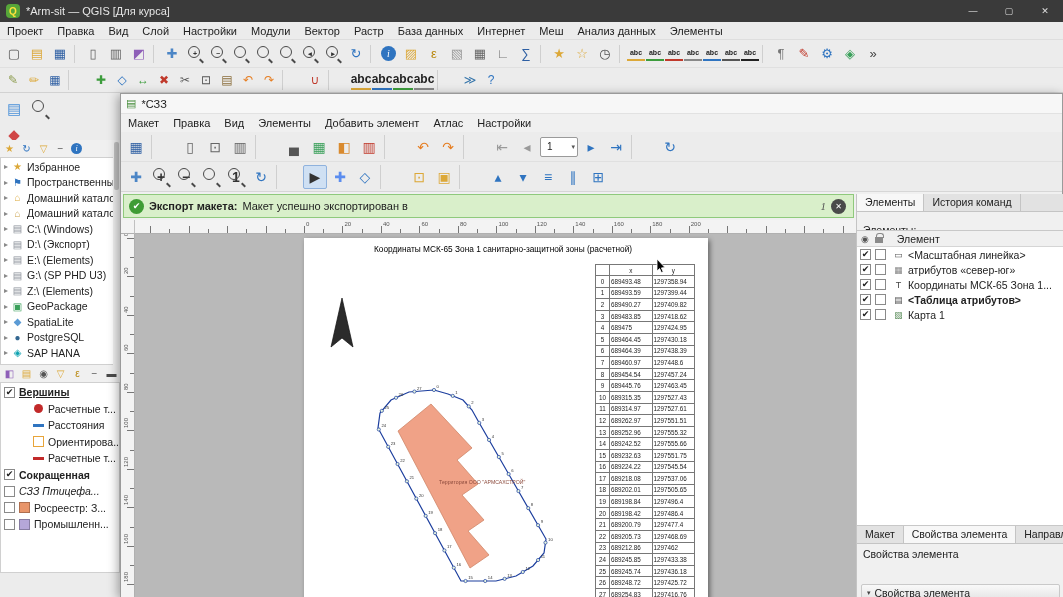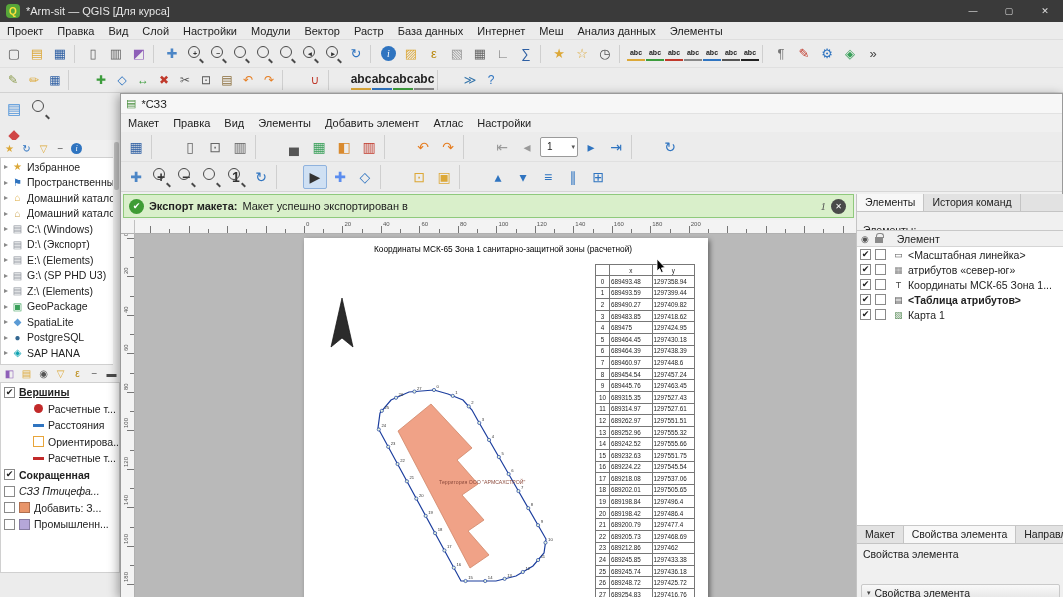--- a/index.html
+++ b/index.html
@@ -348,21 +348,21 @@
           <span class=" b">Сокращенная</span>
         </div>
         <div class="lrow" style="--ind: 0;">
           <span class="chk off"></span>
 
           <span class=" i">СЗЗ Птицефа...</span>
         </div>
         <div class="lrow" style="--ind: 0;">
           <span class="chk off"></span>
           <span class="sym fill" style="--sc: #e8956a;"></span>
-          <span>Добавить: З...</span>
+          <span>Росреестр: З...</span>
         </div>
         <div class="lrow" style="--ind: 0;">
           <span class="chk off"></span>
           <span class="sym fill" style="--sc: #b5a7d8;"></span>
           <span>Промышленн...</span>
         </div>
       </div>
   </div>
 
 

